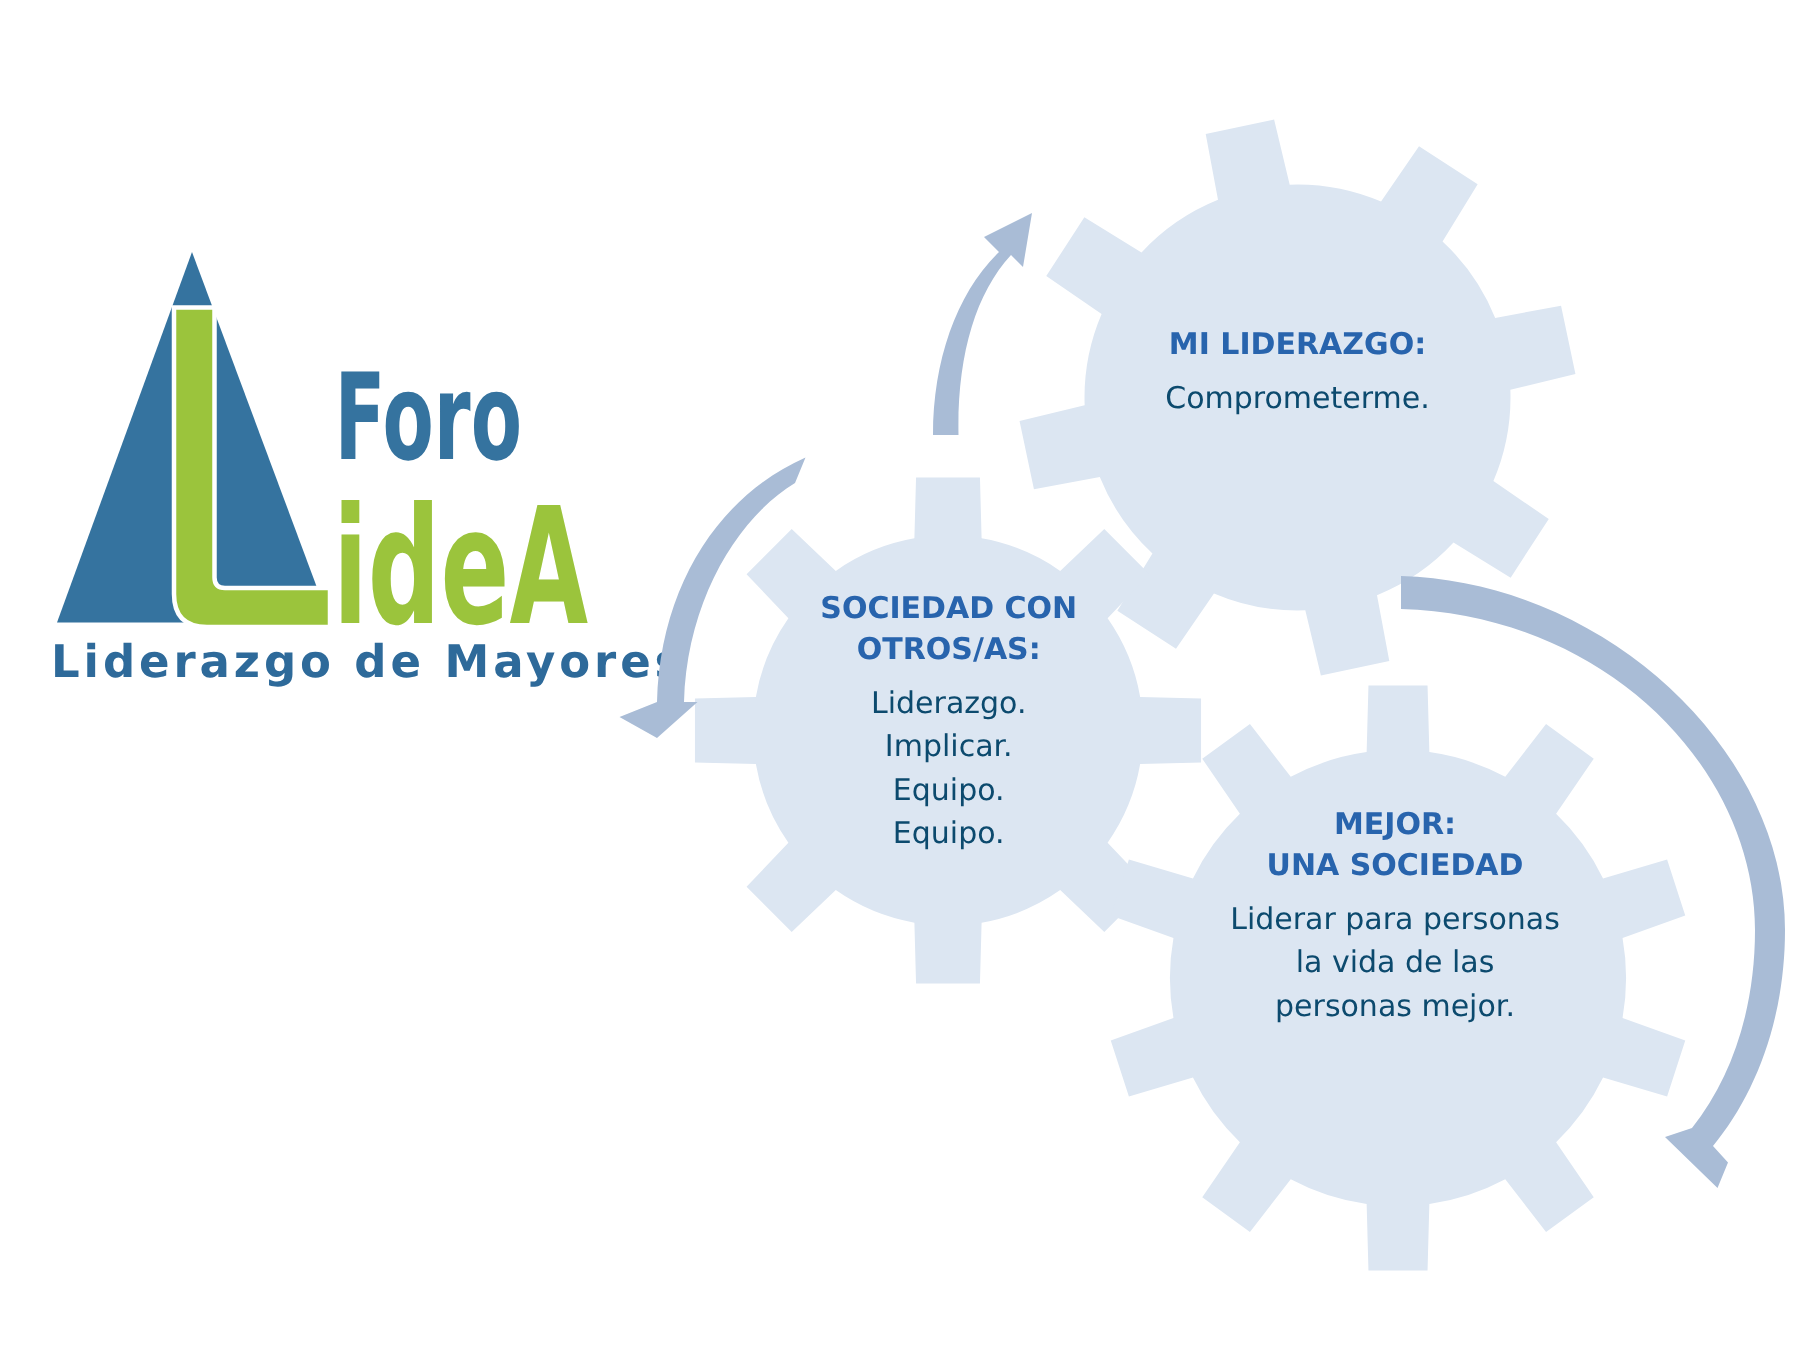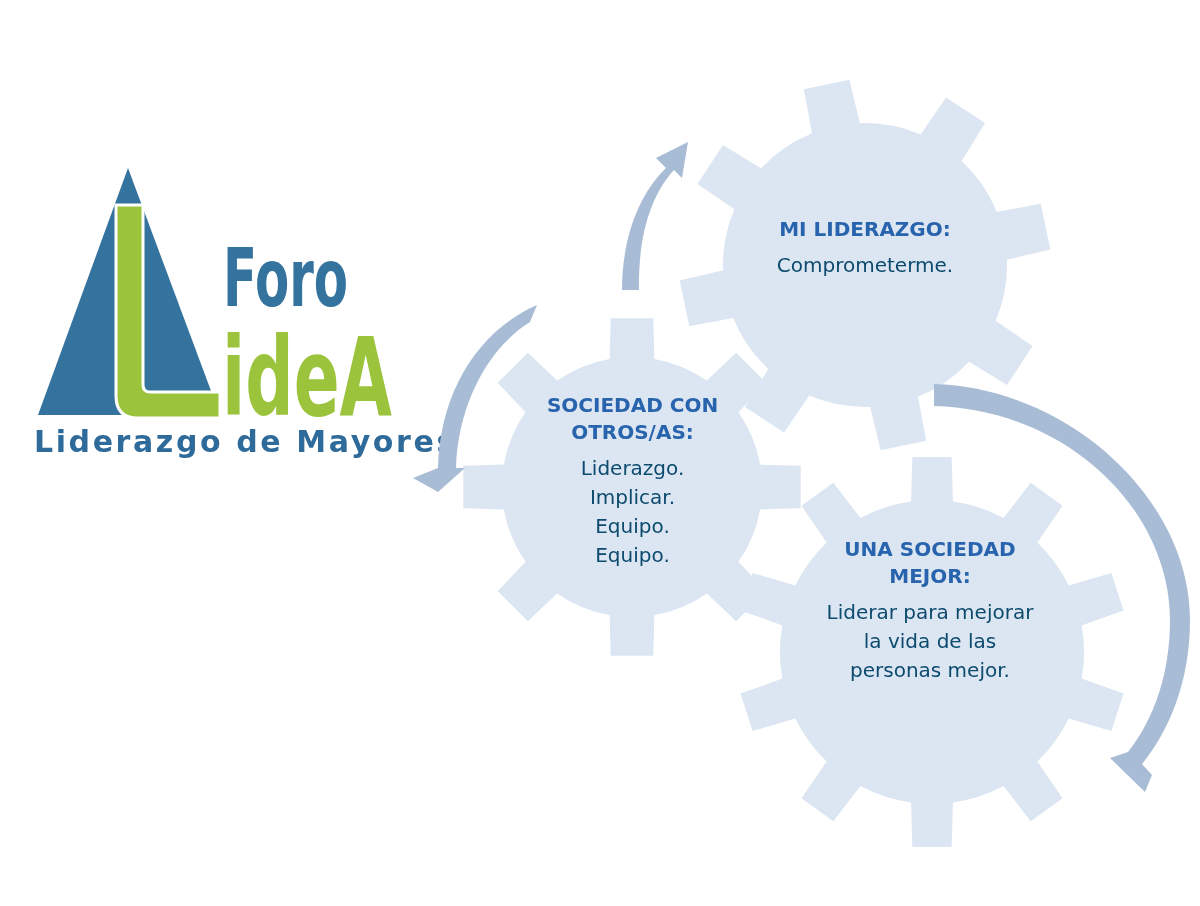--- a/index.html
+++ b/index.html
@@ -69,22 +69,22 @@
     <div class="gear-body">
       <div>Liderazgo.</div>
       <div>Implicar.</div>
       <div>Equipo.</div>
       <div>Equipo.</div>
     </div>
   </div>
 
   <div class="gear-text" style="left:770px; top:536px; width:300px;">
     <div class="gear-title">
+      <div>MEJOR:</div>
       <div>UNA SOCIEDAD</div>
-      <div>MEJOR:</div>
     </div>
     <div class="gear-body">
-      <div>Liderar para mejorar</div>
+      <div>Liderar para personas</div>
       <div>la vida de las</div>
       <div>personas mejor.</div>
     </div>
   </div>
 </div>
 
 </body></html>

